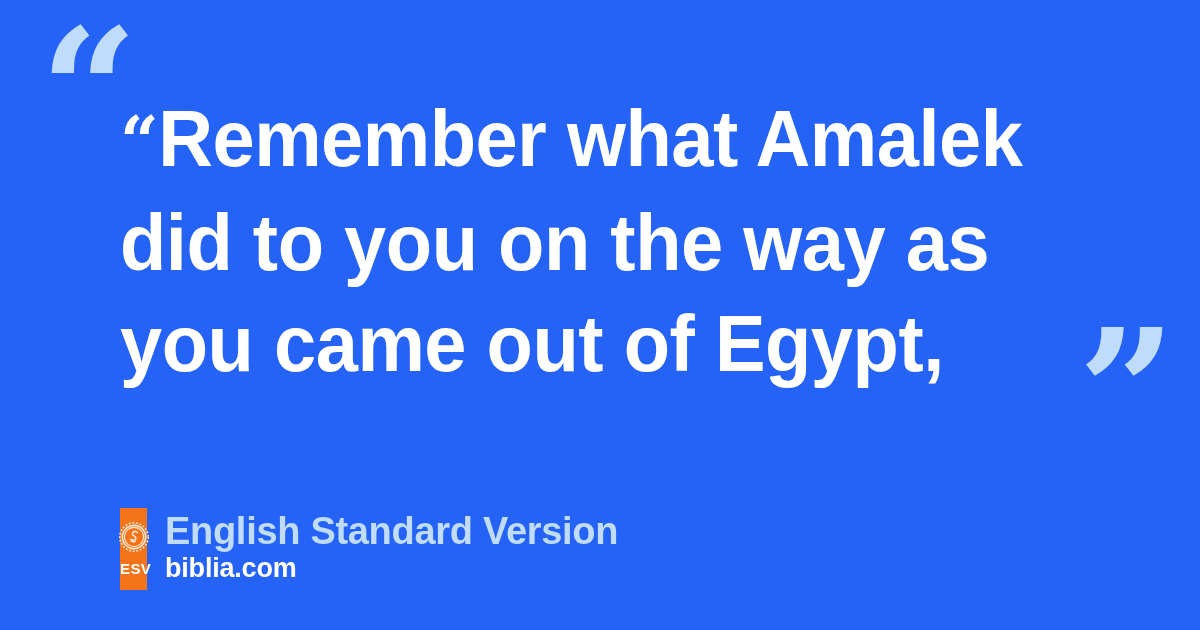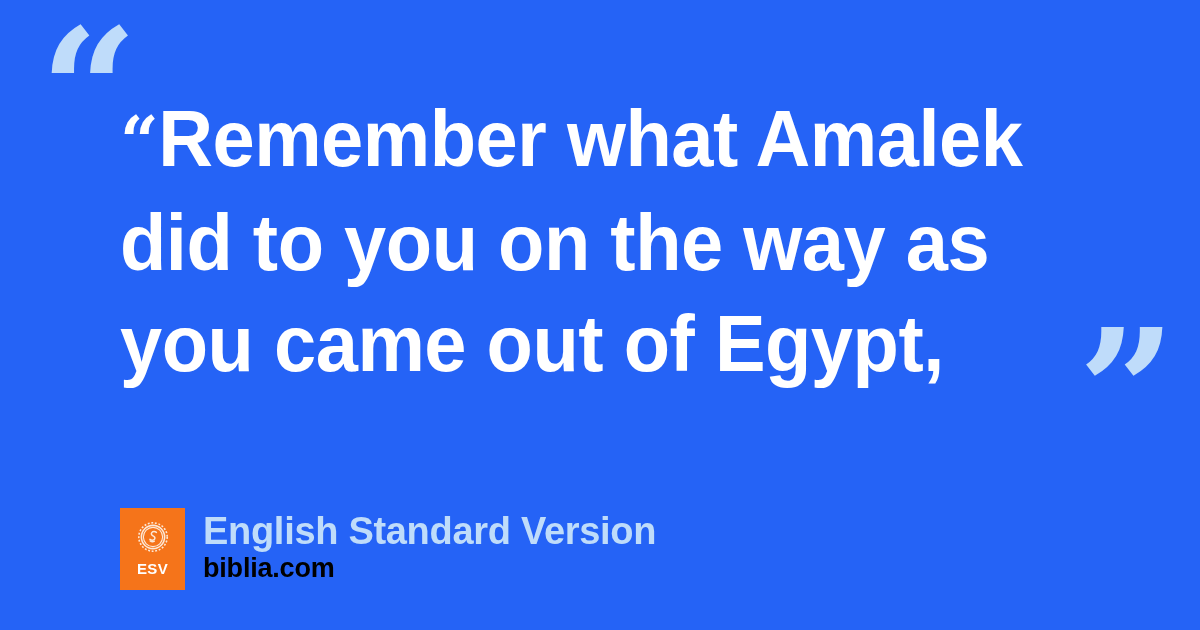--- a/index.html
+++ b/index.html
@@ -68,21 +68,21 @@
 
   
   #attribution {
     position: absolute;
     left: 120px;
     top: 508px;
     display: flex;
     align-items: flex-start;
   }
   #esv-logo {
-    width: 65px;
+    width: 27px;
     height: 82px;
     background: #f5741a;
     position: relative;
     flex: 0 0 auto;
   }
   #esv-seal {
     position: absolute;
     left: 50%;
     top: 13px;
     transform: translateX(-50%);
@@ -108,21 +108,21 @@
   #version-name {
     color: #bfdcfa;
     font-family: "Liberation Sans Narrow", "Liberation Sans", sans-serif;
     font-weight: 700;
     font-size: 38px;
     line-height: 42px;
     letter-spacing: -0.3px;
     white-space: nowrap;
   }
   #site-url {
-    color: #000000;
+    color: #ffffff;
     font-family: "Liberation Sans Narrow", "Liberation Sans", sans-serif;
     font-weight: 700;
     font-size: 27px;
     line-height: 32px;
     letter-spacing: -0.2px;
     white-space: nowrap;
   }
 </style>
 </head>
 <body>

